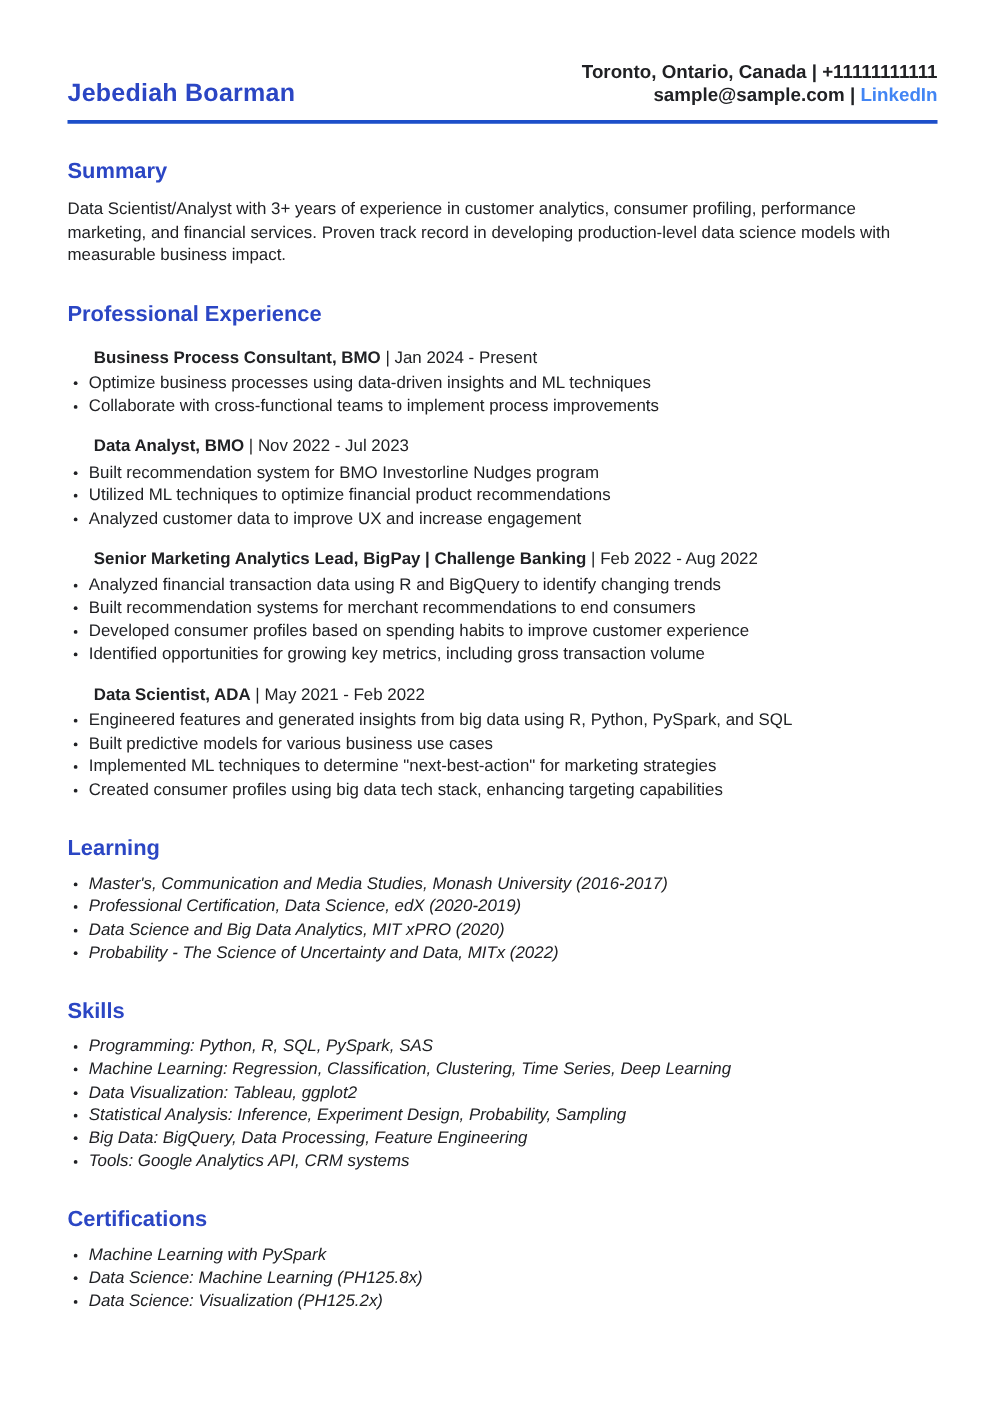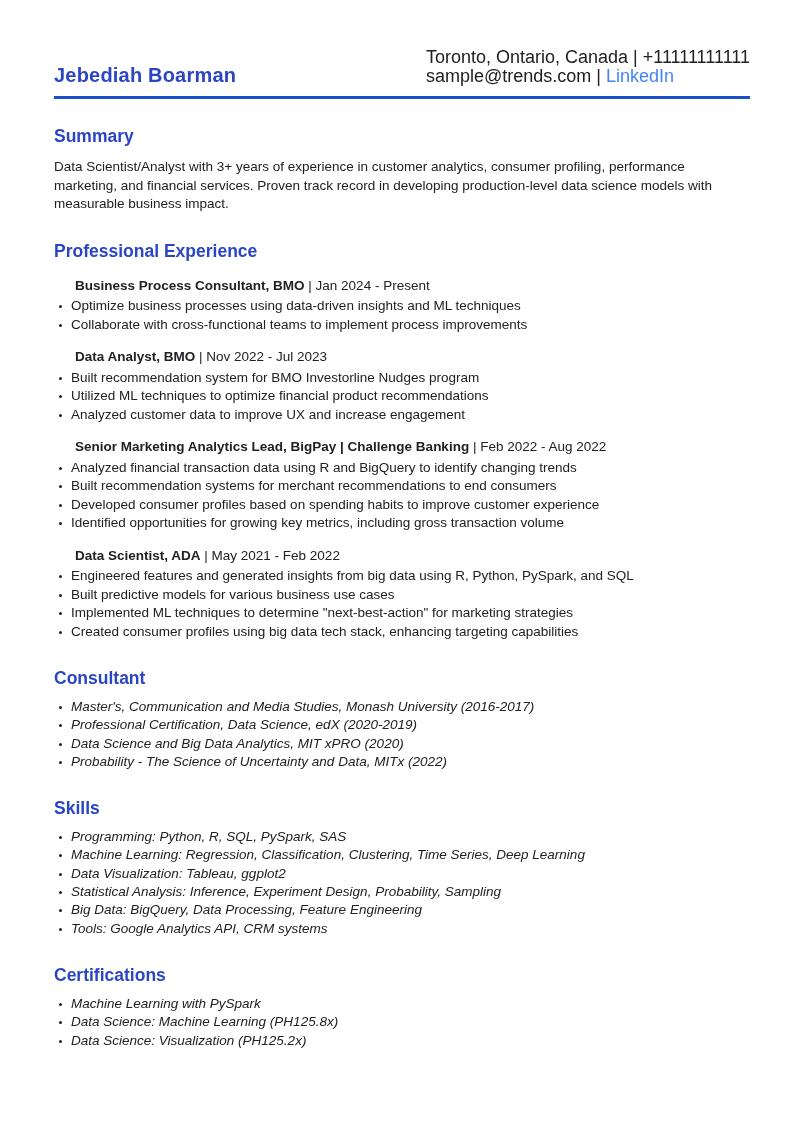--- a/index.html
+++ b/index.html
@@ -22,21 +22,21 @@
 
   
   .header { display: flex; justify-content: space-between; align-items: flex-end; }
   .name {
     color: var(--accent);
     font-size: 20px;
     font-weight: bold;
     line-height: 1.05;
     letter-spacing: 0.2px;
   }
-  .contact { text-align: left; font-size: 18px; line-height: 19px; }
+  .contact { text-align: right; font-size: 15px; line-height: 19px; font-weight: bold; }
   .contact a { color: var(--link); text-decoration: none; }
   .header-rule { height: 3px; background: var(--rule); margin-top: 10px; border: 0; }
 
   
   .section-title {
     color: var(--accent);
     font-size: 17.5px;
     font-weight: bold;
     margin: 27px 0 0 0;
   }
@@ -69,21 +69,21 @@
 </head>
 <body>
 
 <div class="page">
 
   <div class="header">
     <div class="name">Jebediah Boarman</div>
     <div class="contact">
       <div>Toronto, Ontario, Canada | +11111111111</div>
       <div>
-        <span>sample@trends.com</span>
+        <span>sample@sample.com</span>
         <span>|</span>
         <a href="#">LinkedIn</a>
       </div>
     </div>
   </div>
   <div class="header-rule"></div>
 
   <div class="section">
     <div class="section-title">Summary</div>
     <p class="summary-text">Data Scientist/Analyst with 3+ years of experience in customer analytics, consumer profiling, performance marketing, and financial services. Proven track record in developing production-level data science models with measurable business impact.</p>
@@ -136,21 +136,21 @@
       <ul class="bullets">
         <li>Engineered features and generated insights from big data using R, Python, PySpark, and SQL</li>
         <li>Built predictive models for various business use cases</li>
         <li>Implemented ML techniques to determine "next-best-action" for marketing strategies</li>
         <li>Created consumer profiles using big data tech stack, enhancing targeting capabilities</li>
       </ul>
     </div>
   </div>
 
   <div class="section">
-    <div class="section-title">Consultant</div>
+    <div class="section-title">Learning</div>
     <ul class="bullets spaced">
       <li>Master's, Communication and Media Studies, Monash University (2016-2017)</li>
       <li>Professional Certification, Data Science, edX (2020-2019)</li>
       <li>Data Science and Big Data Analytics, MIT xPRO (2020)</li>
       <li>Probability - The Science of Uncertainty and Data, MITx (2022)</li>
     </ul>
   </div>
 
   <div class="section">
     <div class="section-title">Skills</div>

